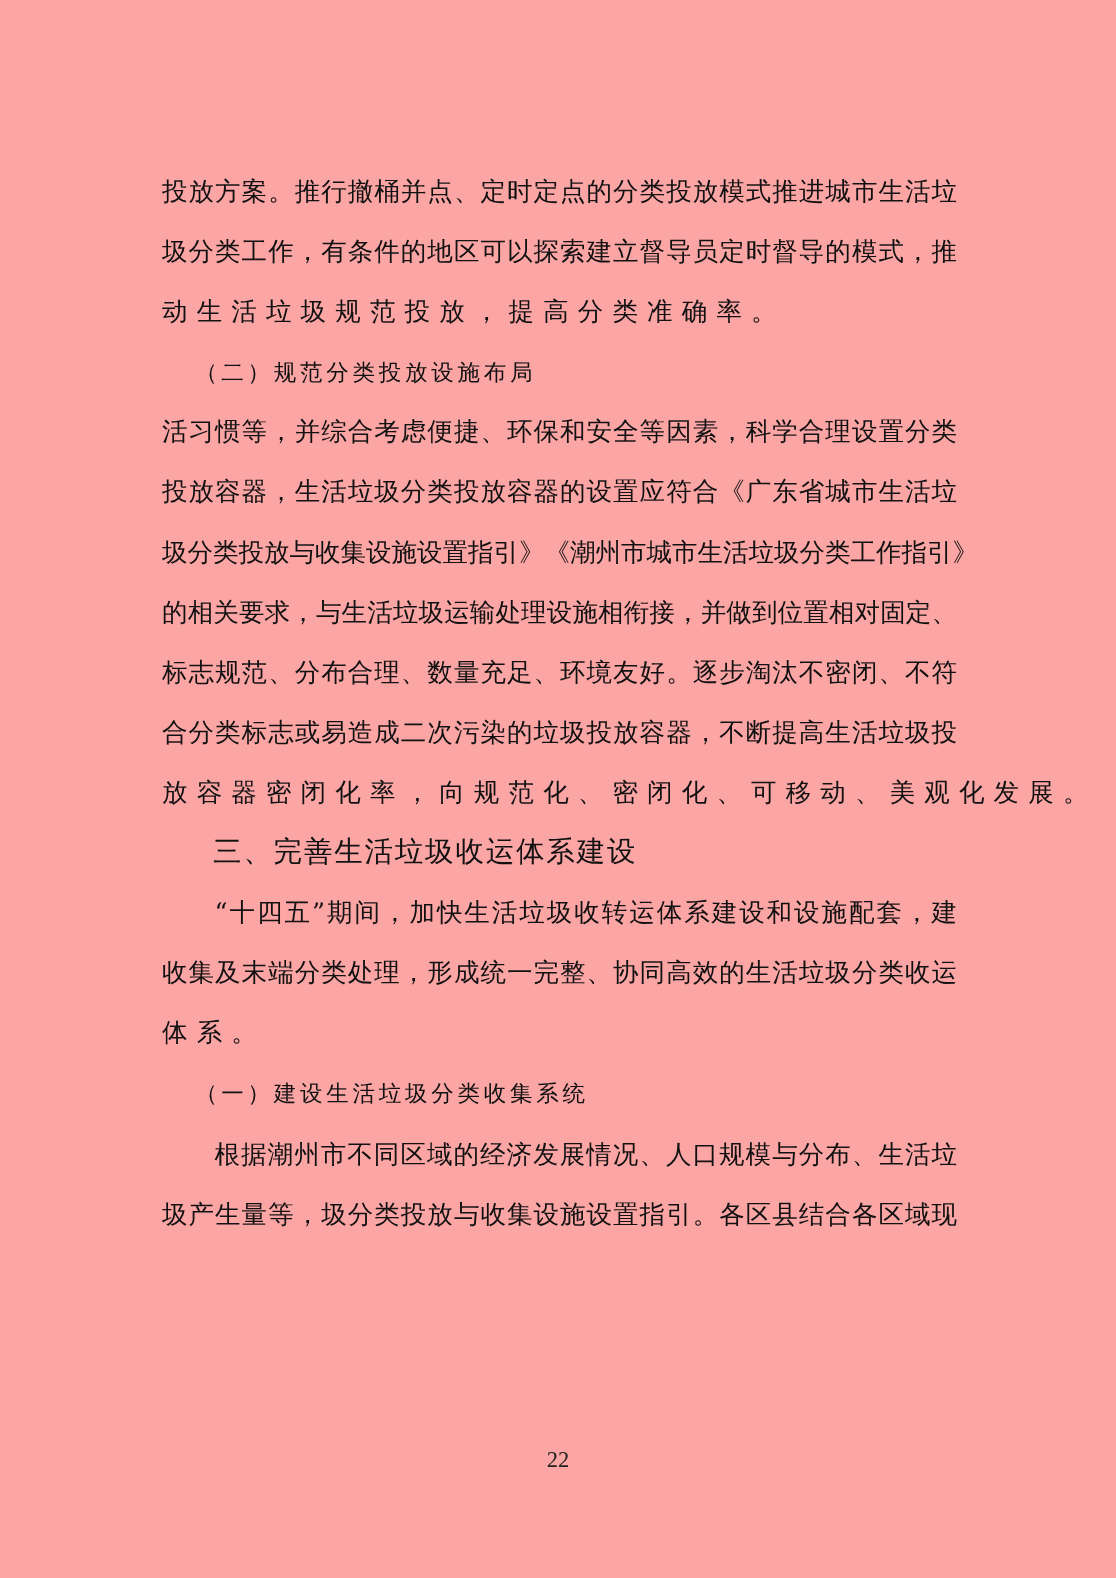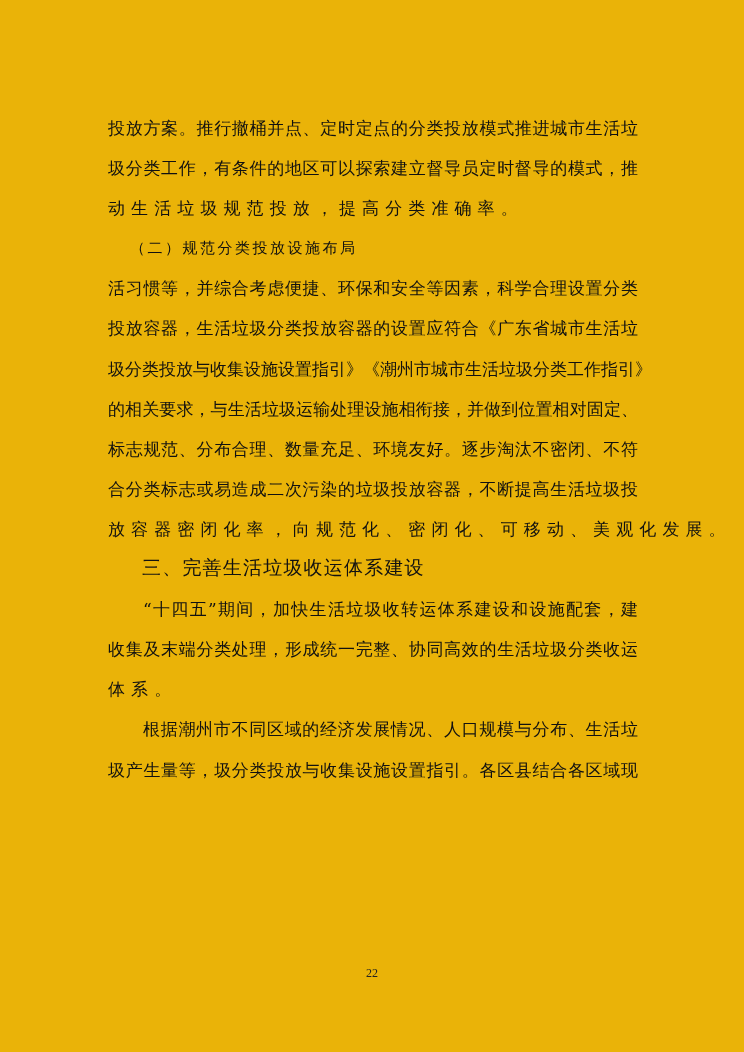--- a/index.html
+++ b/index.html
@@ -14,21 +14,21 @@
       overflow: hidden;
       font-family: "DejaVu Serif", "Liberation Serif", serif;
       color: #111111;
     }
     .page {
       position: absolute;
       left: 0;
       top: 0;
       width: 744px;
       height: 1052px;
-      background: #eab308;
+      background: #fca5a5;
     }
     .content {
       position: absolute;
       left: 108px;
       top: 108px;
       width: 530px;
     }
     .line {
       height: 40.1px;
       line-height: 40.1px;
@@ -56,21 +56,21 @@
       font-size: 19px;
       padding-left: 34px;
       letter-spacing: 1.2px;
     }
     .page-number {
       position: absolute;
       left: 0;
       width: 744px;
       top: 966px;
       text-align: center;
-      font-size: 12px;
+      font-size: 15px;
       font-family: "Liberation Serif", "DejaVu Serif", serif;
       color: #222;
     }
   </style>
 </head>
 <body>
 
 <div class="page">
   <div class="content">
 
@@ -87,20 +87,21 @@
     <div class="line just">标志规范、分布合理、数量充足、环境友好。逐步淘汰不密闭、不符</div>
     <div class="line just">合分类标志或易造成二次污染的垃圾投放容器，不断提高生活垃圾投</div>
     <div class="line">放容器密闭化率，向规范化、密闭化、可移动、美观化发展。</div>
 
     <div class="line h-main">三、完善生活垃圾收运体系建设</div>
 
     <div class="line just indent">“十四五”期间，加快生活垃圾收转运体系建设和设施配套，建</div>
     <div class="line just">收集及末端分类处理，形成统一完整、协同高效的生活垃圾分类收运</div>
     <div class="line">体系。</div>
 
+    <div class="line h-sub">（一）建设生活垃圾分类收集系统</div>
 
     <div class="line just indent">根据潮州市不同区域的经济发展情况、人口规模与分布、生活垃</div>
     <div class="line just">圾产生量等，圾分类投放与收集设施设置指引。各区县结合各区域现</div>
 
   </div>
 
   <div class="page-number">22</div>
 </div>
 
 </body></html>

